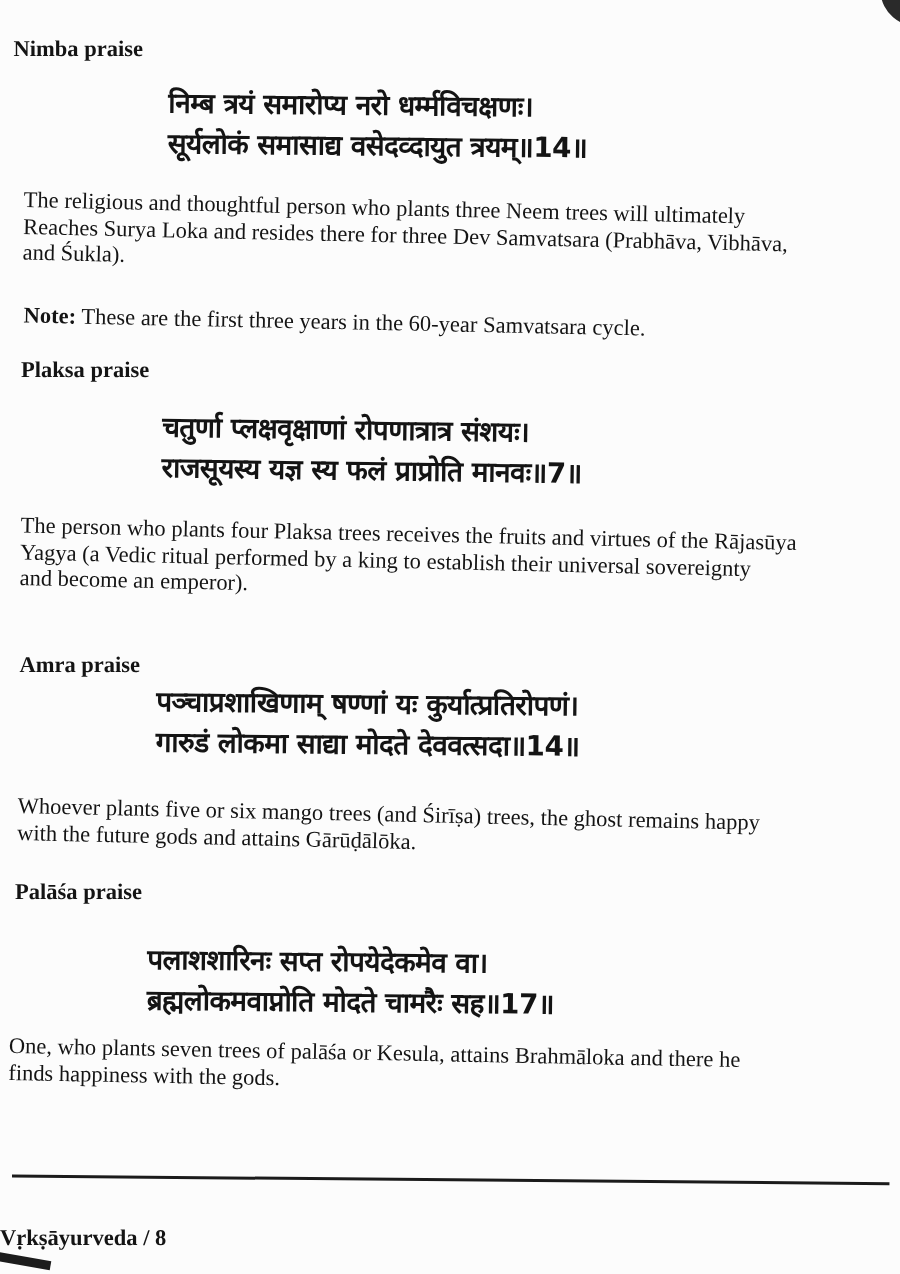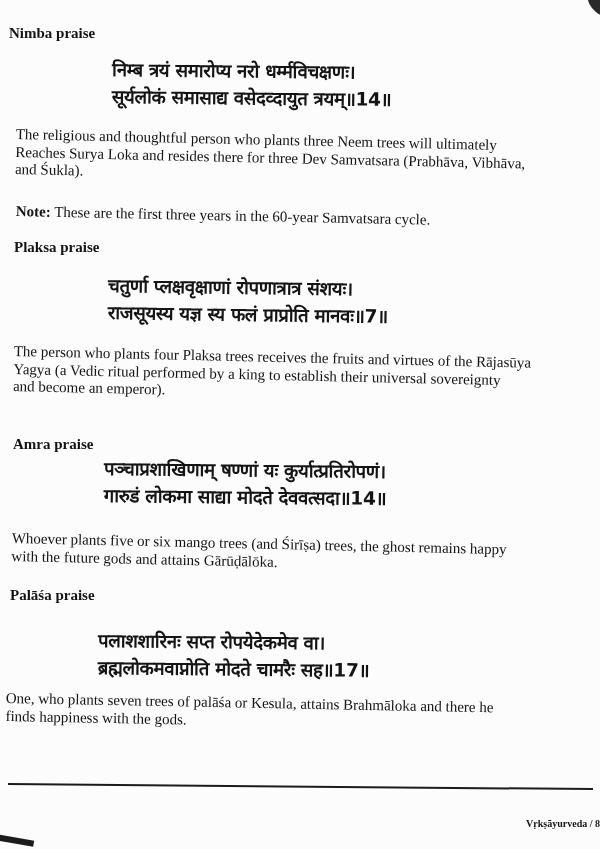--- a/index.html
+++ b/index.html
@@ -30,22 +30,22 @@
     position: absolute; left: 16px; width: 572px; font-size: 15px; line-height: 17.5px;
     text-align: justify;
   }
   .para .line { display: block; white-space: nowrap; }
   .note-label { font-weight: bold; }
   .rule {
     position: absolute; left: 8px; top: 783px; width: 585px; height: 2px;
     background: #1b1b1b; transform: rotate(0.5deg); transform-origin: left center;
   }
   .footer {
-    position: absolute; left: 0; width: 600px; top: 818px; text-align: right;
-    font-weight: bold; font-size: 10px;
+    position: absolute; left: 0; width: 600px; top: 818px; text-align: left;
+    font-weight: bold; font-size: 15px;
   }
 </style>
 </head>
 <body>
 
 <div class="page">
   <div class="corner-tr"></div>
   <div class="corner-bl"></div>
 
   <div class="heading" style="left:9px;top:24px;">Nimba praise</div>

